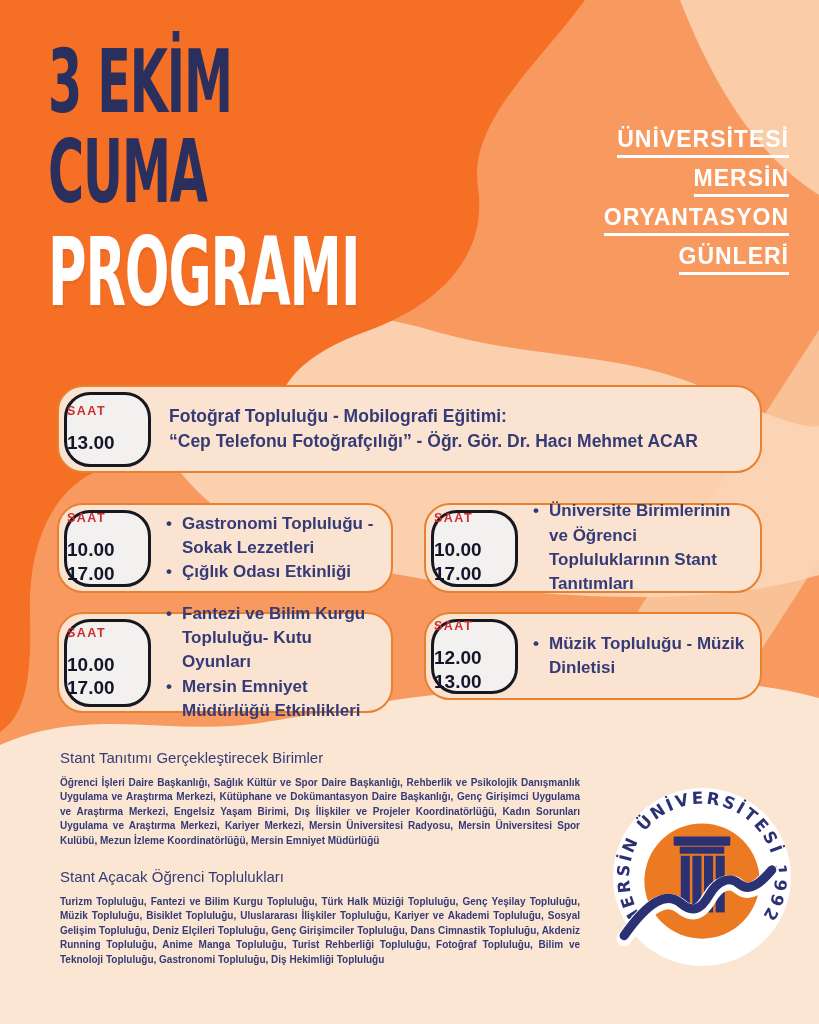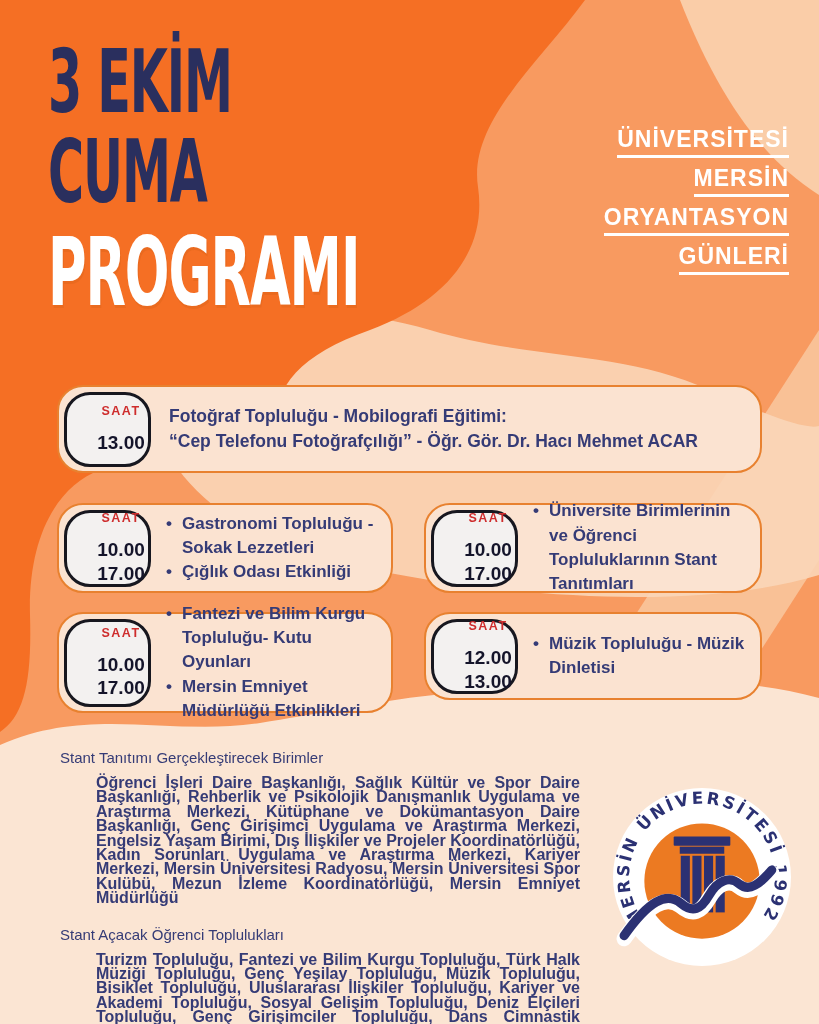--- a/index.html
+++ b/index.html
@@ -40,21 +40,21 @@
   
   .event-card{
     position:absolute; background:var(--card_bg);
     border:2px solid var(--card_border); border-radius:26px;
     display:flex; align-items:center;
   }
   .saat-badge{
     flex:none; margin-left:5px; width:87px; height:calc(100% - 9px);
     background:var(--badge_bg); border:3.5px solid var(--badge_border);
     border-radius:26px; display:flex; flex-direction:column;
-    align-items:center; justify-content:center;padding-left:27px;
+    align-items:flex-start; justify-content:center;
   }
   .saat-label{font-size:12.5px; font-weight:700; letter-spacing:1.5px; color:var(--red);}
   .saat-times{margin-top:13px; text-align:center;}
   .saat-time{font-size:19px; font-weight:700; color:var(--time); line-height:1.22;}
   .card-body{
     padding:8px 10px 8px 15px; color:var(--text_navy);
     font-weight:700; font-size:17px; line-height:1.43;
   }
   .card-line{white-space:nowrap;}
   .card-bullets{list-style:none;}
@@ -65,22 +65,22 @@
   #card-1 .card-body{font-size:17.5px;padding-left:18px;}
   #card-2{left:57px;  top:503px; width:336px; height:90px;}
   #card-3{left:424px; top:503px; width:338px; height:90px;}
   #card-4{left:57px;  top:612px; width:336px; height:101px;}
   #card-5{left:424px; top:612px; width:338px; height:88px;}
 
   
   .bottom-info{position:absolute; left:60px; top:749px; width:520px; color:var(--text_navy);}
   .info-title{font-size:15px; font-weight:400; margin-bottom:10px;}
   .info-text{
-    font-size:16px; font-weight:700; line-height:14.4px;
-    text-align:justify; margin-bottom:20px;margin-left:36px;
+    font-size:10px; font-weight:700; line-height:14.4px;
+    text-align:justify; margin-bottom:20px;
   }
 
   
   .logo{position:absolute; left:612px; top:787px; width:180px; height:180px;}
   .ring-text{font-family:"DejaVu Sans",sans-serif; font-size:16.5px; font-weight:700;
     letter-spacing:2.5px; fill:var(--logo_navy);}
 </style>
 </head>
 <body>
 

